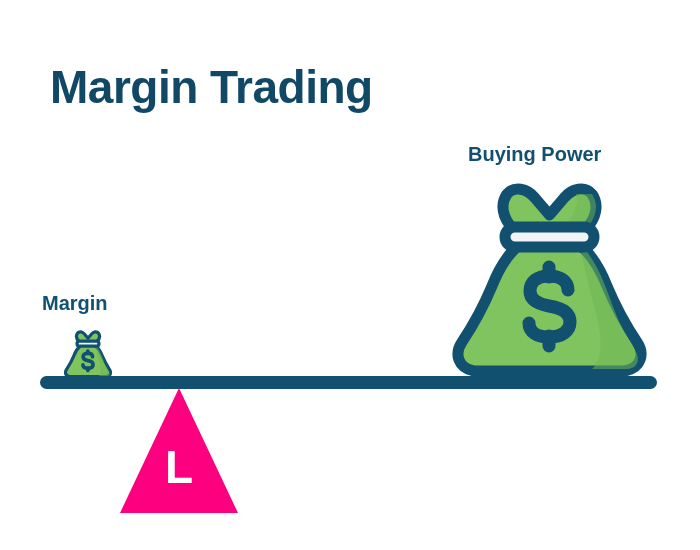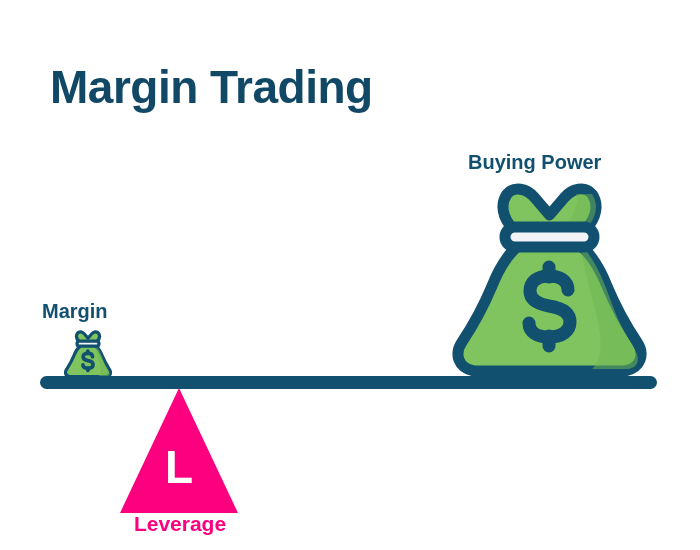--- a/index.html
+++ b/index.html
@@ -31,34 +31,33 @@
     margin-top: 46px;
   }
 
   
   .label-navy {
     position: absolute;
     font-size: 20px;
     font-weight: bold;
     color: #11506e;
     white-space: nowrap;
-    margin-top: 8px;
   }
   #label-buying-power {
     left: 468px;
     top: 143px;
   }
   #label-deposit {
     left: 42px;
     top: 292px;
   }
   #label-leverage {
     position: absolute;
     left: 122px;
-    top: 512px;
+    top: 488px;
     width: 116px;
     text-align: center;
     font-size: 21px;
     font-weight: bold;
     color: #fc0080;
     white-space: nowrap;
   }
 
   
   #beam {

